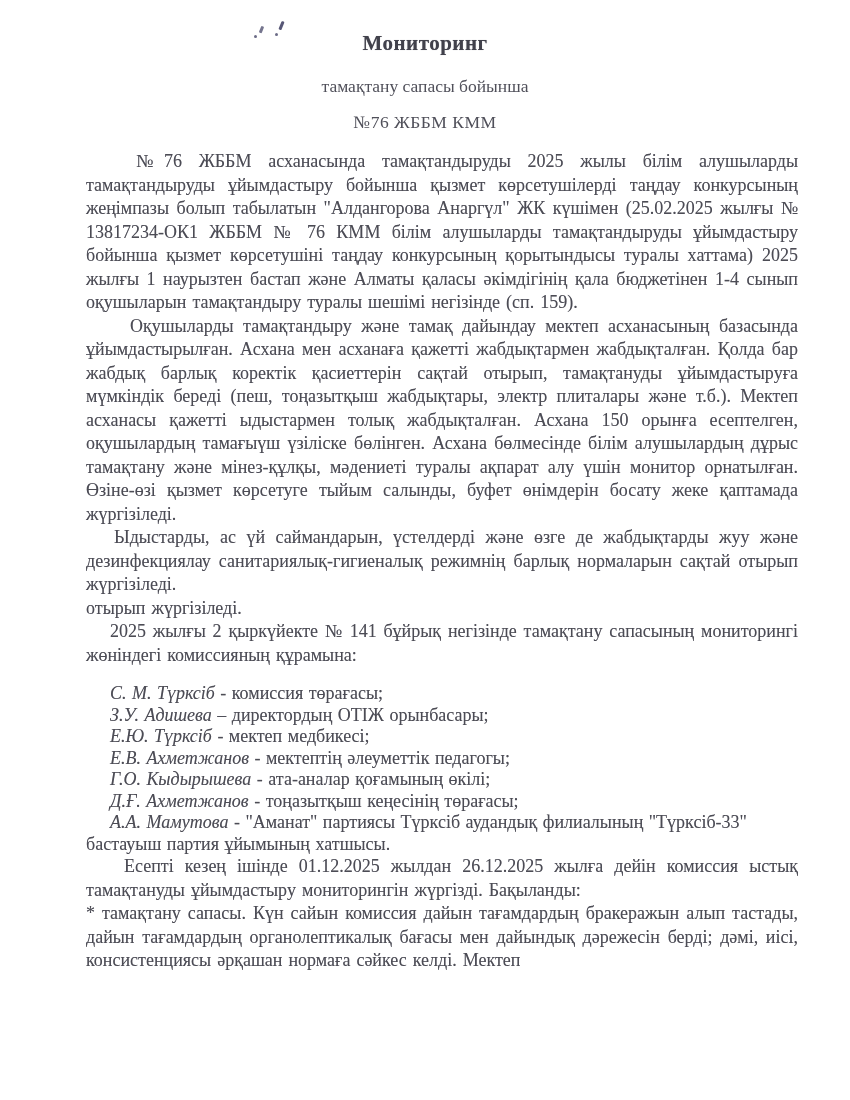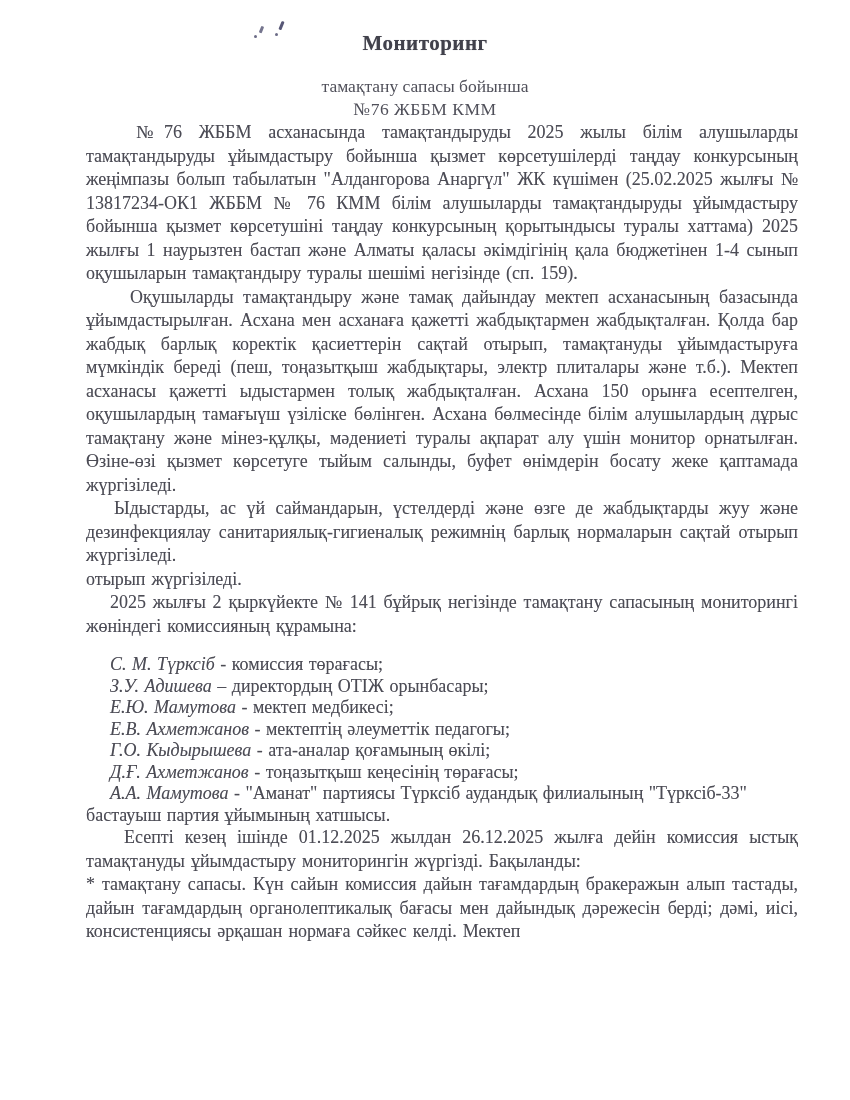--- a/index.html
+++ b/index.html
@@ -31,24 +31,24 @@
 
   .header { padding-top: 31px; text-align: center; }
   .doc-title {
     font-size: 21px; font-weight: 700; letter-spacing: .5px;
     color: #41414b; line-height: 24px;
     text-shadow: 0 0 .7px rgba(70,70,85,.55);
   }
   .doc-subtitle { margin-top: 20px; font-size: 17.5px; line-height: 23px; color: #50505a; }
   .doc-dateline { margin-top: 14px; font-size: 17.5px; line-height: 26px; color: #50505a; }
   .doc-dateline .month { font-size: 22px; font-weight: 700; color: #3e3e48; text-shadow: 0 0 .7px rgba(70,70,85,.55); }
-  .doc-school { font-size: 17.5px; letter-spacing: .5px; line-height: 23px; color: #50505a; }
+  .doc-school { margin-top: 13px; font-size: 17.5px; letter-spacing: .5px; line-height: 23px; color: #50505a; }
 
   .content {
-    margin: 0 52px 0 86px; 
+    margin: 16px 52px 0 86px; 
   }
   .content p {
     margin: 0;
     font-size: 18px;
     line-height: 23.5px;
     text-align: justify;
     word-spacing: 1.5px;
     color: #4c4c55;
     text-shadow: 0 0 .6px rgba(80,80,95,.4);
   }
@@ -98,21 +98,21 @@
     <p class="p5">2025 жылғы 2 қыркүйекте № 141 бұйрық негізінде тамақтану сапасының мониторингі жөніндегі комиссияның құрамына:</p>
 
     <div class="commission-list">
       <div class="member">
         <span class="name">С. М. Түрксіб</span><span> - комиссия төрағасы;</span>
       </div>
       <div class="member">
         <span class="name">З.У. Адишева</span><span> – директордың ОТІЖ орынбасары;</span>
       </div>
       <div class="member">
-        <span class="name">Е.Ю. Мамутова</span><span> - мектеп медбикесі;</span>
+        <span class="name">Е.Ю. Түрксіб</span><span> - мектеп медбикесі;</span>
       </div>
       <div class="member">
         <span class="name">Е.В. Ахметжанов</span><span> - мектептің әлеуметтік педагогы;</span>
       </div>
       <div class="member">
         <span class="name">Г.О. Кыдырышева</span><span> - ата-аналар қоғамының өкілі;</span>
       </div>
       <div class="member">
         <span class="name">Д.Ғ. Ахметжанов</span><span> - тоңазытқыш кеңесінің төрағасы;</span>
       </div>

